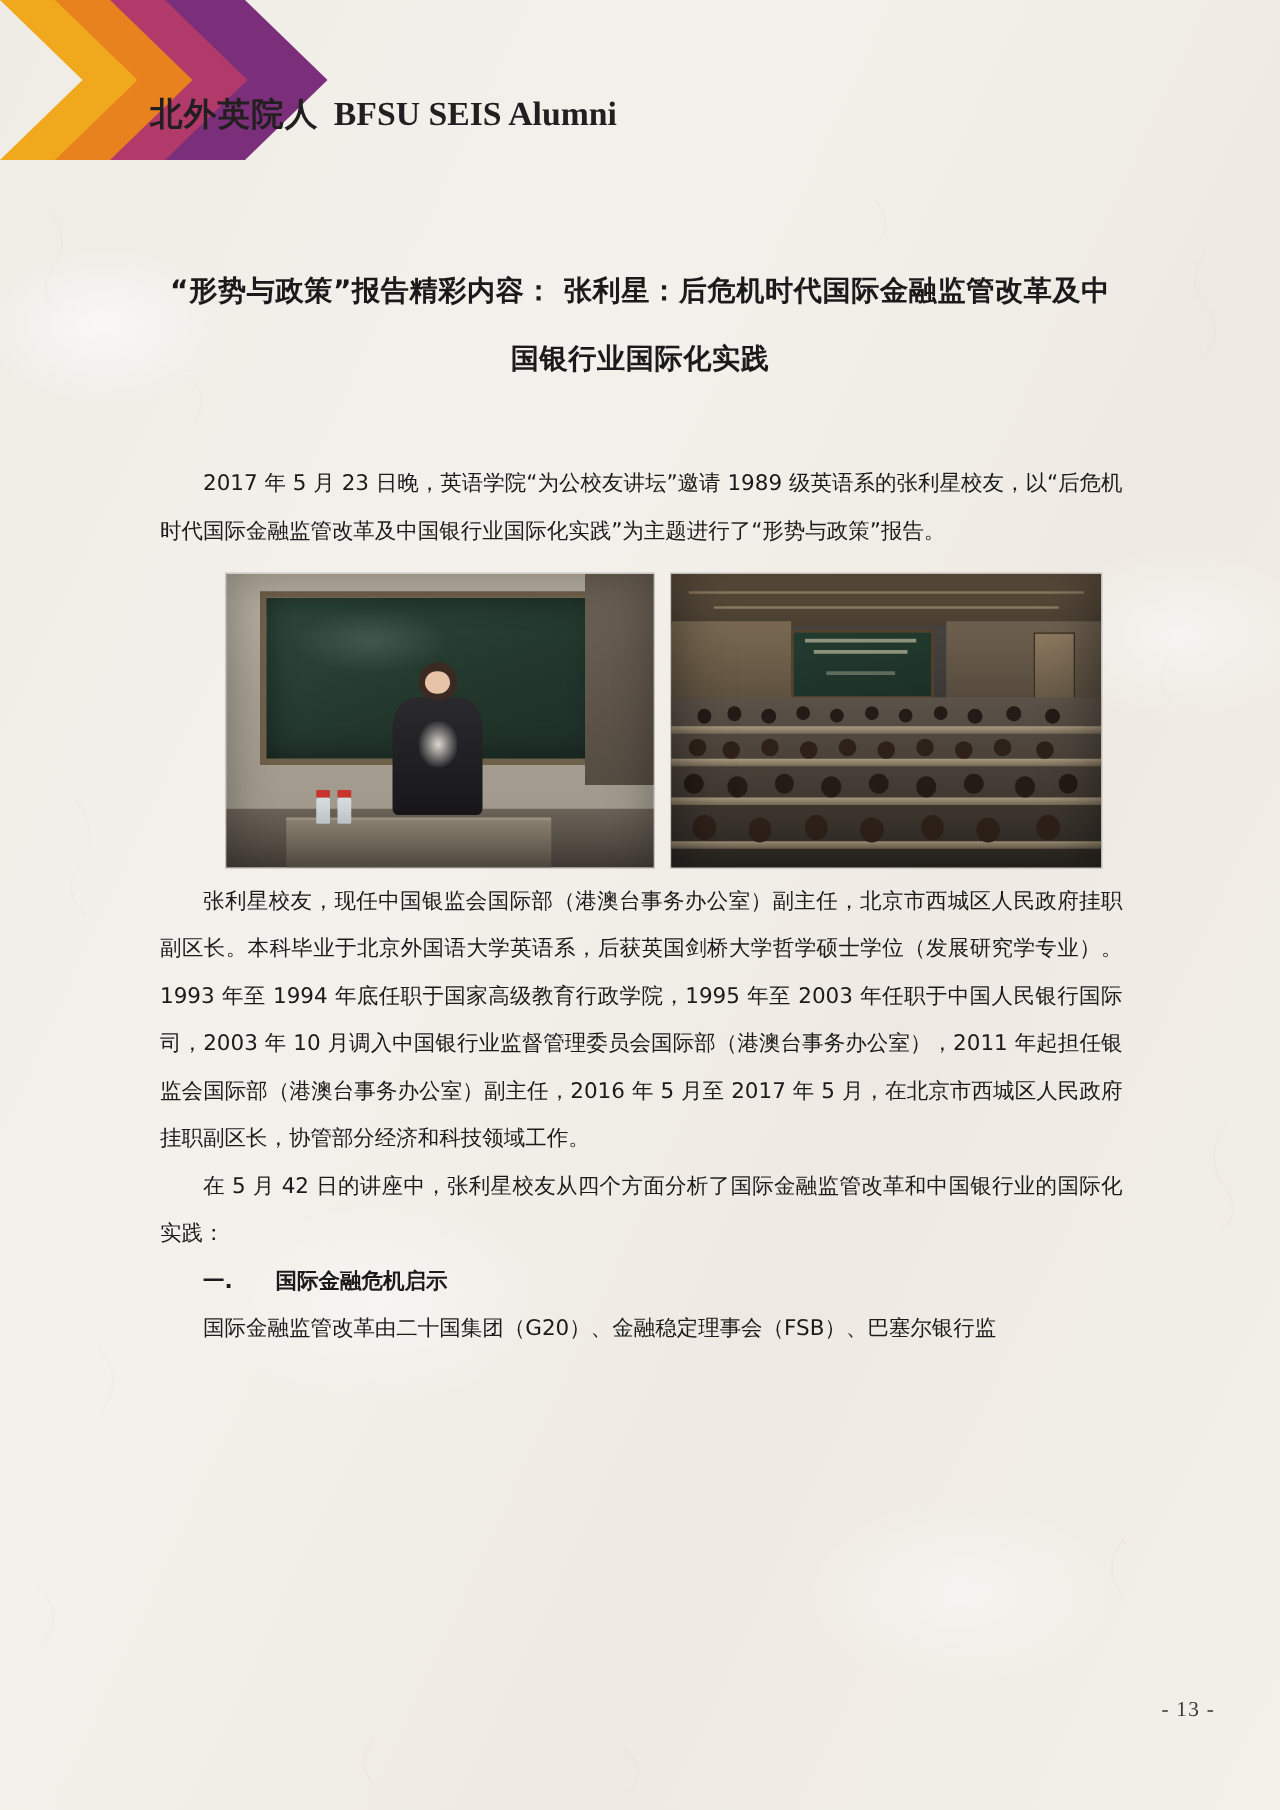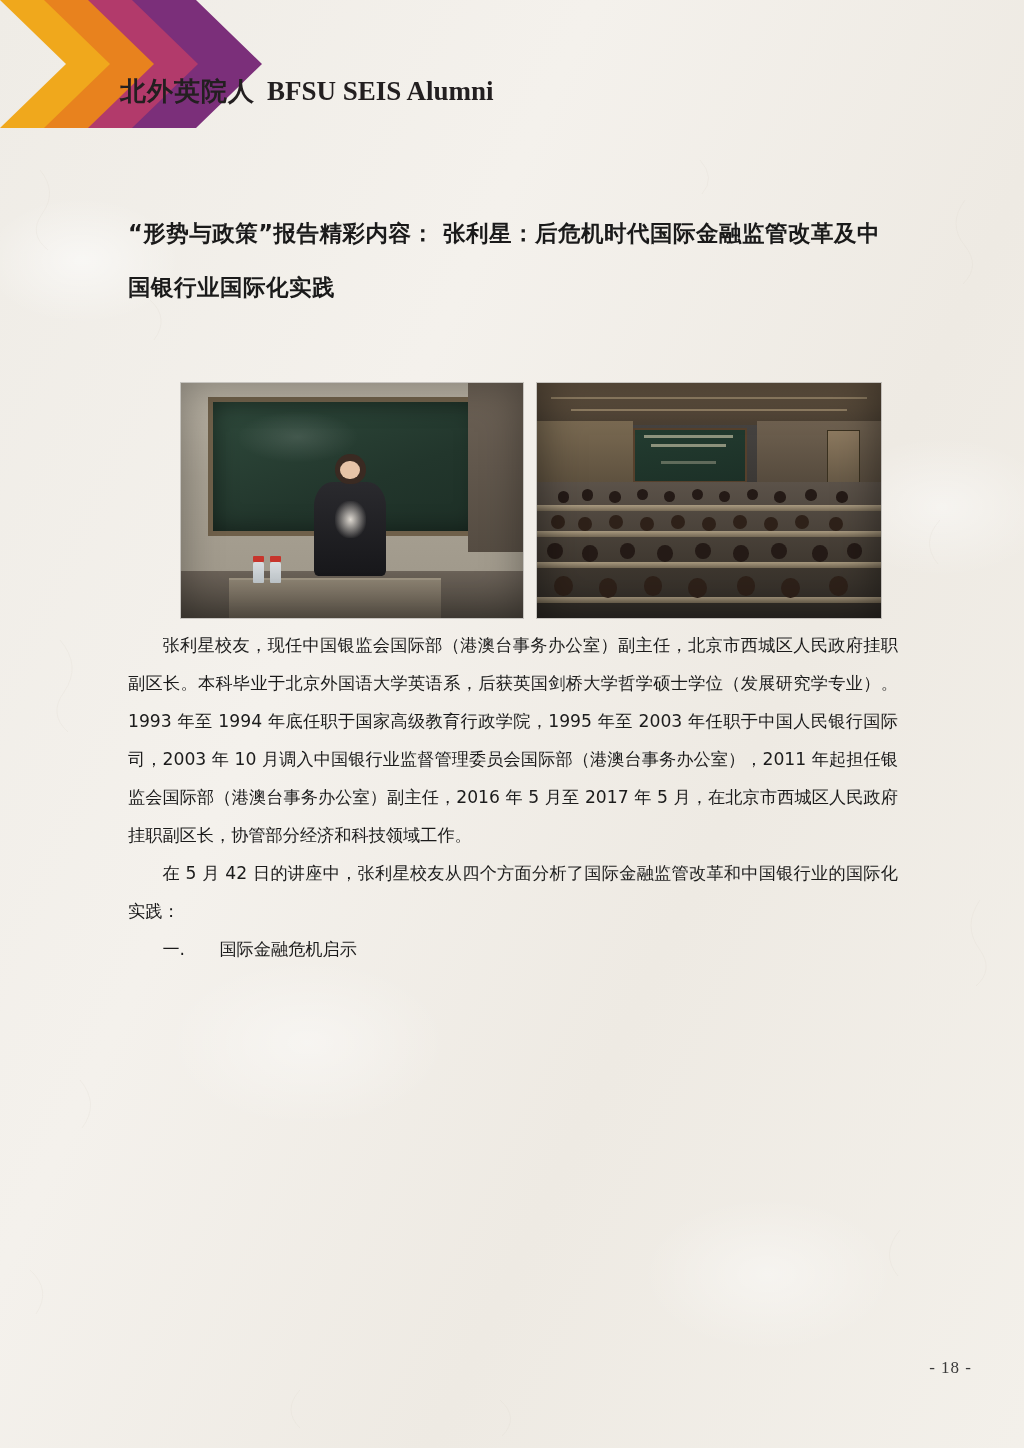--- a/index.html
+++ b/index.html
@@ -79,21 +79,21 @@
     left: 0;
     width: 1024px;
     height: 1320px;
   }
 
   .article-title {
     position: absolute;
     top: 78px;
     left: 128px;
     width: 768px;
-    text-align: left;
+    text-align: center;
     font-family: "DejaVu Sans", sans-serif;
     font-weight: bold;
     font-size: 22.5px;
     line-height: 54px;
     color: #1a1a1a;
     letter-spacing: 0.5px;
   }
 
   .content {
     position: absolute;
@@ -105,20 +105,21 @@
     line-height: 38px;
     color: #1b1b1b;
     text-align: justify;
   }
   .content p {
     margin: 0;
     text-indent: 2em;
   }
   .content p.listitem {
     text-indent: 2em;
+    font-weight: bold;
   }
 
   
   .photo-row {
     position: relative;
     margin: 14px 0 8px 0;
     height: 236px;
     text-indent: 0;
   }
   .photo {
@@ -239,20 +240,21 @@
     <span class="cn">北外英院人</span><span class="en">BFSU SEIS Alumni</span>
   </div>
 </div>
 
 <div class="page">
 
   <div class="article-title">“形势与政策”报告精彩内容： 张利星：后危机时代国际金融监管改革及中国银行业国际化实践</div>
 
   <div class="content">
 
+    <p>2017 年 5 月 23 日晚，英语学院“为公校友讲坛”邀请 1989 级英语系的张利星校友，以“后危机时代国际金融监管改革及中国银行业国际化实践”为主题进行了“形势与政策”报告。</p>
 
     <div class="photo-row">
 
       <div class="photo photo-left">
         <div class="l-wall"></div>
         <div class="l-board"></div>
         <div class="l-board-glow"></div>
         <div class="l-right-panel"></div>
         <div class="l-desk"></div>
         <div class="l-desk-front"></div>
@@ -327,17 +329,18 @@
         <div class="head l" style="left:85%; top:82%; width:5.4%; height:8.5%;"></div>
 
         <div class="r-vignette"></div>
       </div>
 
     </div>
 
     <p>张利星校友，现任中国银监会国际部（港澳台事务办公室）副主任，北京市西城区人民政府挂职副区长。本科毕业于北京外国语大学英语系，后获英国剑桥大学哲学硕士学位（发展研究学专业）。1993 年至 1994 年底任职于国家高级教育行政学院，1995 年至 2003 年任职于中国人民银行国际司，2003 年 10 月调入中国银行业监督管理委员会国际部（港澳台事务办公室），2011 年起担任银监会国际部（港澳台事务办公室）副主任，2016 年 5 月至 2017 年 5 月，在北京市西城区人民政府挂职副区长，协管部分经济和科技领域工作。</p>
     <p>在 5 月 42 日的讲座中，张利星校友从四个方面分析了国际金融监管改革和中国银行业的国际化实践：</p>
     <p class="listitem">一.　　国际金融危机启示</p>
+    <p>国际金融监管改革由二十国集团（G20）、金融稳定理事会（FSB）、巴塞尔银行监</p>
 
   </div>
 
-  <div class="page-number">- 18 -</div>
+  <div class="page-number">- 13 -</div>
 </div>
 
 </body></html>

